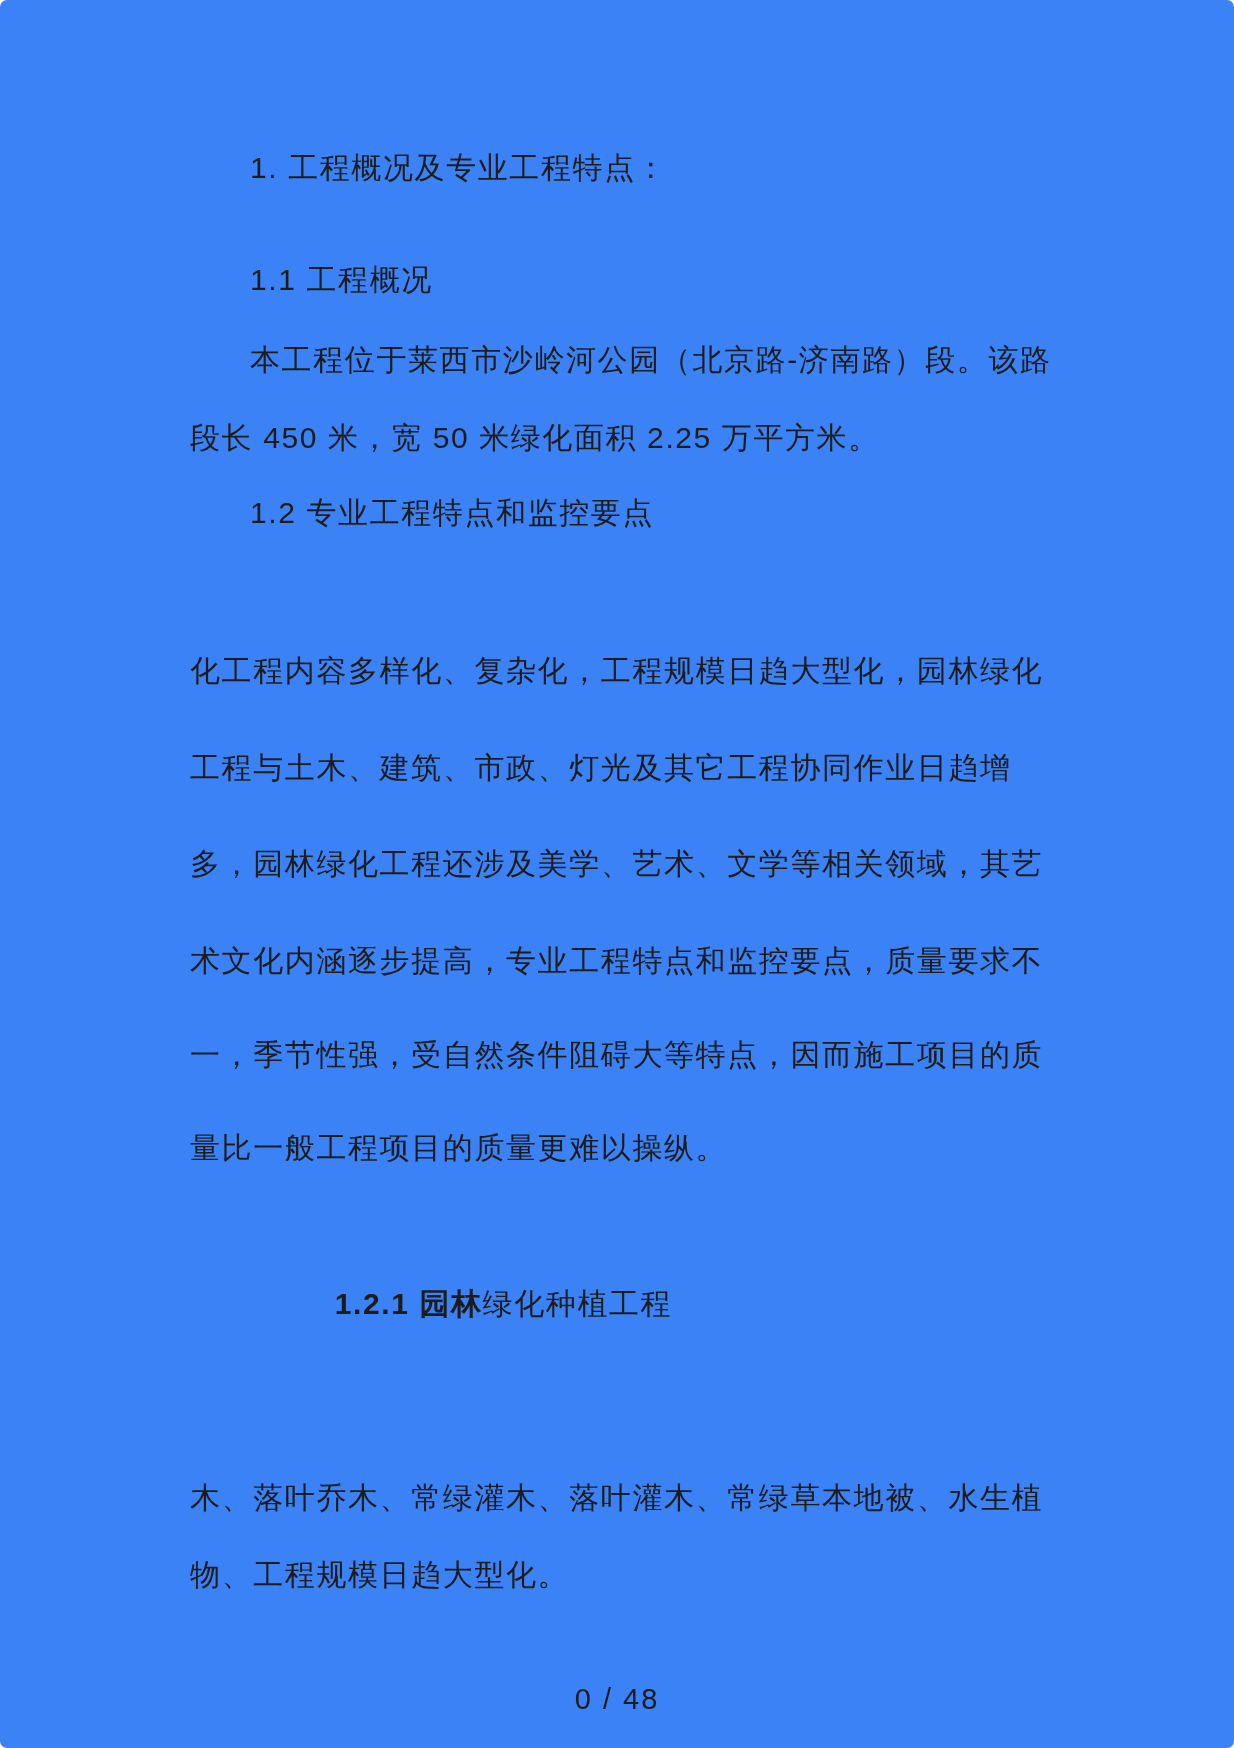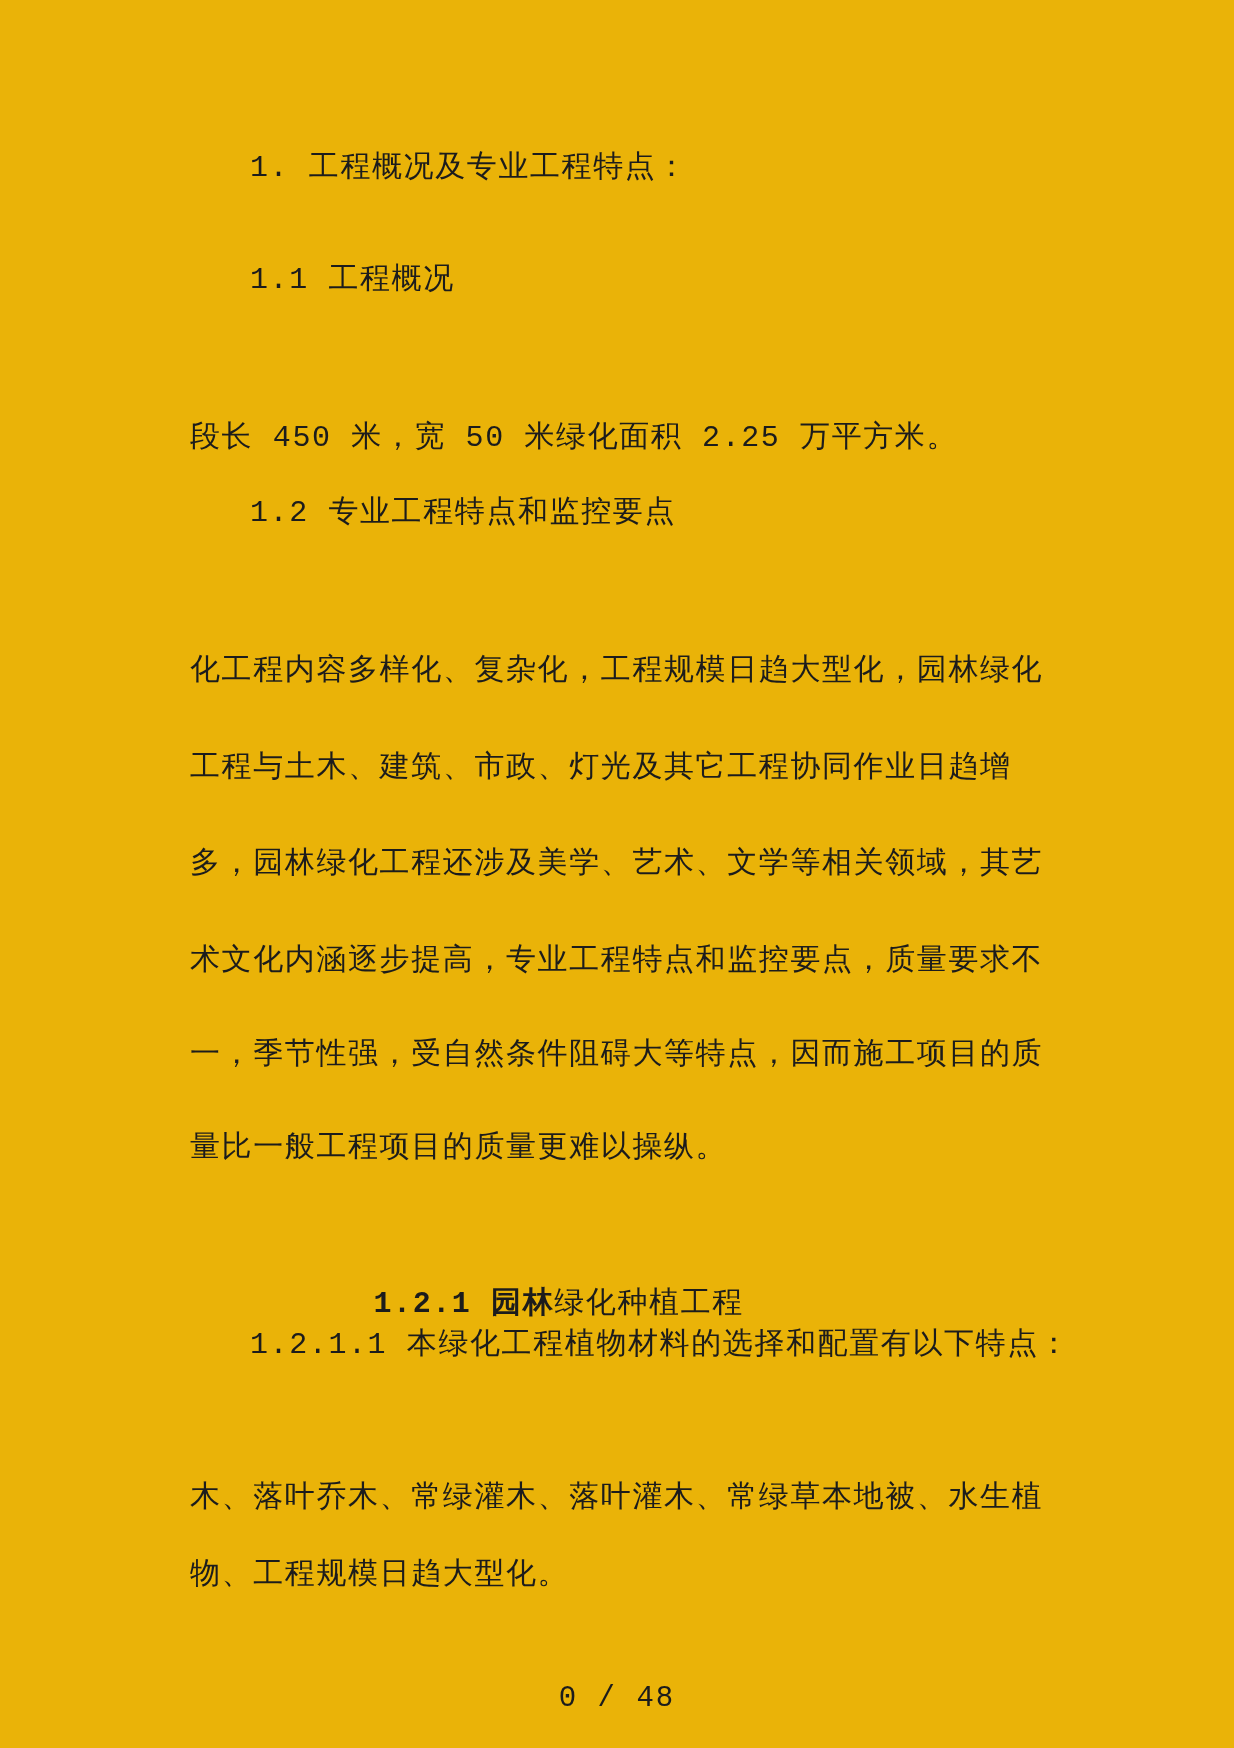--- a/index.html
+++ b/index.html
@@ -4,24 +4,25 @@
 <style>
   html, body {
     margin: 0;
     padding: 0;
     background: #ffffff;
   }
   .page {
     position: relative;
     width: 1234px;
     height: 1748px;
-    background: #eab308;
+    background: #3b82f6;
     overflow: hidden;
-    font-family: Liberation Mono, monospace;
+    font-family: Liberation Sans, sans-serif;
     color: #1c1c1c;
+    border-radius: 7px;
   }
   .line {
     position: absolute;
     left: 190px;
     font-size: 30px;
     line-height: 36px;
     letter-spacing: 1.6px;
     white-space: pre;
     color: #1c1c1c;
   }
@@ -46,20 +47,21 @@
 </style>
 </head>
 <body>
 
 <div class="page">
 
   <div class="line indent" style="top:150px">1. 工程概况及专业工程特点：</div>
 
   <div class="line indent" style="top:262px">1.1 工程概况</div>
 
+  <div class="line indent" style="top:342px">本工程位于莱西市沙岭河公园（北京路-济南路）段。该路</div>
 
   <div class="line" style="top:420px">段长 450 米，宽 50 米绿化面积 2.25 万平方米。</div>
 
   <div class="line indent" style="top:495px">1.2 专业工程特点和监控要点</div>
 
 
   <div class="line" style="top:750px">工程与土木、建筑、市政、灯光及其它工程协同作业日趋增</div>
 
   <div class="line" style="top:653px">化工程内容多样化、复杂化，工程规模日趋大型化，园林绿化</div>
 
@@ -68,21 +70,20 @@
   <div class="line" style="top:943px">术文化内涵逐步提高，专业工程特点和监控要点，质量要求不</div>
 
   <div class="line" style="top:1037px">一，季节性强，受自然条件阻碍大等特点，因而施工项目的质</div>
 
   <div class="line" style="top:1130px">量比一般工程项目的质量更难以操纵。</div>
 
   <div class="line indent" style="top:1250px">
     <span class="bold">1.2.1 园林</span><span>绿化种植工程</span>
   </div>
 
-  <div class="line indent" style="top:1327px">1.2.1.1 本绿化工程植物材料的选择和配置有以下特点：</div>
 
 
   <div class="line" style="top:1480px">木、落叶乔木、常绿灌木、落叶灌木、常绿草本地被、水生植</div>
 
   <div class="line" style="top:1557px">物、工程规模日趋大型化。</div>
 
   <div class="footer" style="top:1682px">0 / 48</div>
 
 </div>
 

